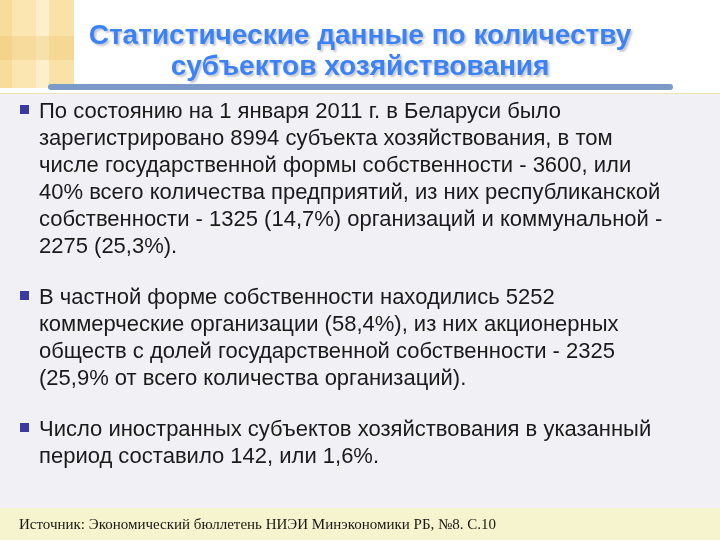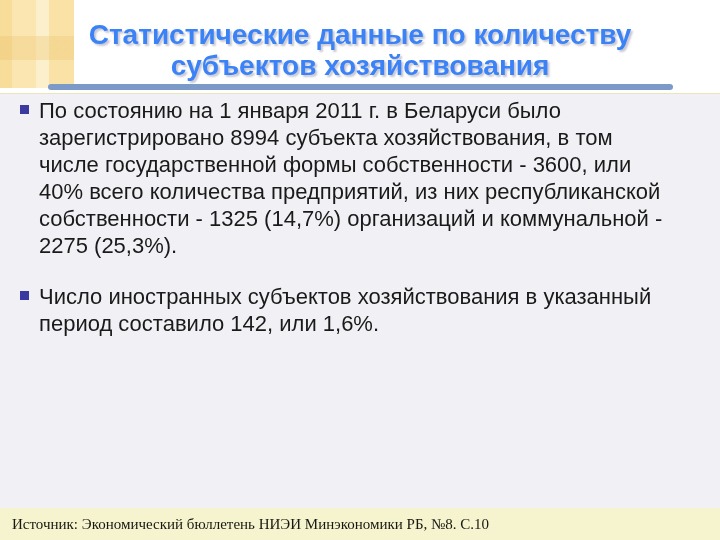--- a/index.html
+++ b/index.html
@@ -68,21 +68,21 @@
     width: 9px; height: 9px;
     background: #3a3aa0;
   }
   .bullet-text { white-space: pre-line; }
   
   .footer {
     position: absolute; left: 0; right: 0; bottom: 0;
     height: 32px;
     background: #f6f4cf;
     display: flex; align-items: center;
-    padding-left: 12px; box-sizing: border-box;
+    padding-left: 19px; box-sizing: border-box;
   }
   .source-text {
     font-family: "Liberation Serif", serif;
     font-size: 15px;
     color: #181810;
   }
 </style>
 </head>
 <body>
 
@@ -100,20 +100,27 @@
       <span class="bullet-marker"></span>
       <span class="bullet-text">По состоянию на 1 января 2011 г. в Беларуси было
 зарегистрировано 8994 субъекта хозяйствования, в том
 числе государственной формы собственности - 3600, или
 40% всего количества предприятий, из них республиканской
 собственности - 1325 (14,7%) организаций и коммунальной -
 2275 (25,3%).</span>
     </li>
     <li class="bullet-item">
       <span class="bullet-marker"></span>
+      <span class="bullet-text">В частной форме собственности находились 5252
+коммерческие организации (58,4%), из них акционерных
+обществ с долей государственной собственности - 2325
+(25,9% от всего количества организаций).</span>
+    </li>
+    <li class="bullet-item">
+      <span class="bullet-marker"></span>
       <span class="bullet-text">Число иностранных субъектов хозяйствования в указанный
 период составило 142, или 1,6%.</span>
     </li>
   </ul>
 
   <div class="footer">
     <span class="source-text">Источник: Экономический бюллетень НИЭИ Минэкономики РБ, №8. С.10</span>
   </div>
 
 </div>

